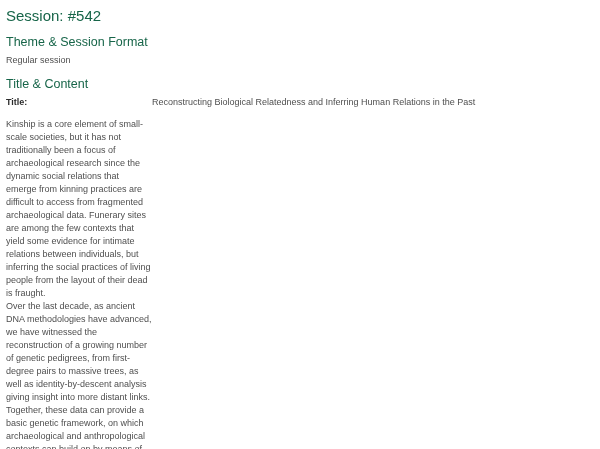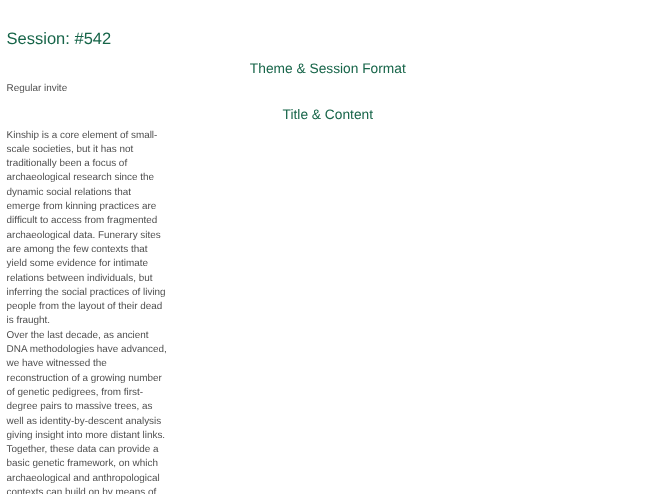--- a/index.html
+++ b/index.html
@@ -12,36 +12,34 @@
     height: 449px;
     overflow: hidden;
     font-family: "Liberation Sans", sans-serif;
     -webkit-font-smoothing: antialiased;
   }
   .page {
     box-sizing: border-box;
     width: 600px;
     height: 368px;
     padding: 7px 10px 0 6px;
-    margin-top: 20px;
   }
   h1.page-title {
     margin: 0;
     font-size: 15px;
     line-height: 18px;
     font-weight: 400;
     color: #176549;
   }
   h2.section-heading {
     margin: 10px 0 4px 0;
     font-size: 12.5px;
     line-height: 15px;
     font-weight: 400;
     color: #176549;
-    text-align: center;
   }
   .row {
     display: grid;
     grid-template-columns: 146px 1fr;
     margin: 0 0 9px 0;
   }
   .row .label {
     font-size: 9px;
     line-height: 13px;
     font-weight: 700;
@@ -58,25 +56,29 @@
 <body>
 
 <div class="page">
 
   <h1 class="page-title">Session: #542</h1>
 
   <h2 class="section-heading">Theme &amp; Session Format</h2>
 
 
   <div class="row">
-    <div class="value">Regular invite</div>
+    <div class="value">Regular session</div>
   </div>
 
   <h2 class="section-heading">Title &amp; Content</h2>
 
+  <div class="row">
+    <div class="label">Title:</div>
+    <div class="value">Reconstructing Biological Relatedness and Inferring Human Relations in the Past</div>
+  </div>
 
   <div class="row">
     <div class="value">Kinship is a core element of small-scale societies, but it has not traditionally been a focus of archaeological research since the dynamic social relations that emerge from kinning practices are difficult to access from fragmented archaeological data. Funerary sites are among the few contexts that yield some evidence for intimate relations between individuals, but inferring the social practices of living people from the layout of their dead is fraught.
 Over the last decade, as ancient DNA methodologies have advanced, we have witnessed the reconstruction of a growing number of genetic pedigrees, from first-degree pairs to massive trees, as well as identity-by-descent analysis giving insight into more distant links. Together, these data can provide a basic genetic framework, on which archaeological and anthropological contexts can build on by means of integration, which then allows inferences on social practices. Yet biological patterns of relatedness may map imperfectly onto complex social relations between individuals, communities, and emic understandings of lineage or descent. For instance, queer relations and others that do not result in children are impossible to discern from genetic results. We think it is time to develop an approach that brings together social and biological data to understand the complexities of past kinship.
 This session aims to work across different approaches to kinship in the past, building on data and interpretative frameworks from all involved disciplines to push the discussion further towards a more integrated method for understanding kinship and relatedness among ancient societies as well as to outline the epistemological limitations.
 We welcome researchers involved in ancient DNA, archaeology, bioarchaeology, and social anthropology working on any time, period, or data type. We particularly invite new case studies developing interdisciplinary methods to reconstruct biological relatedness and infer social structures in ancient groups or populations as well as re-evaluations of previously published work.</div>
   </div>
 
 
 </div>

